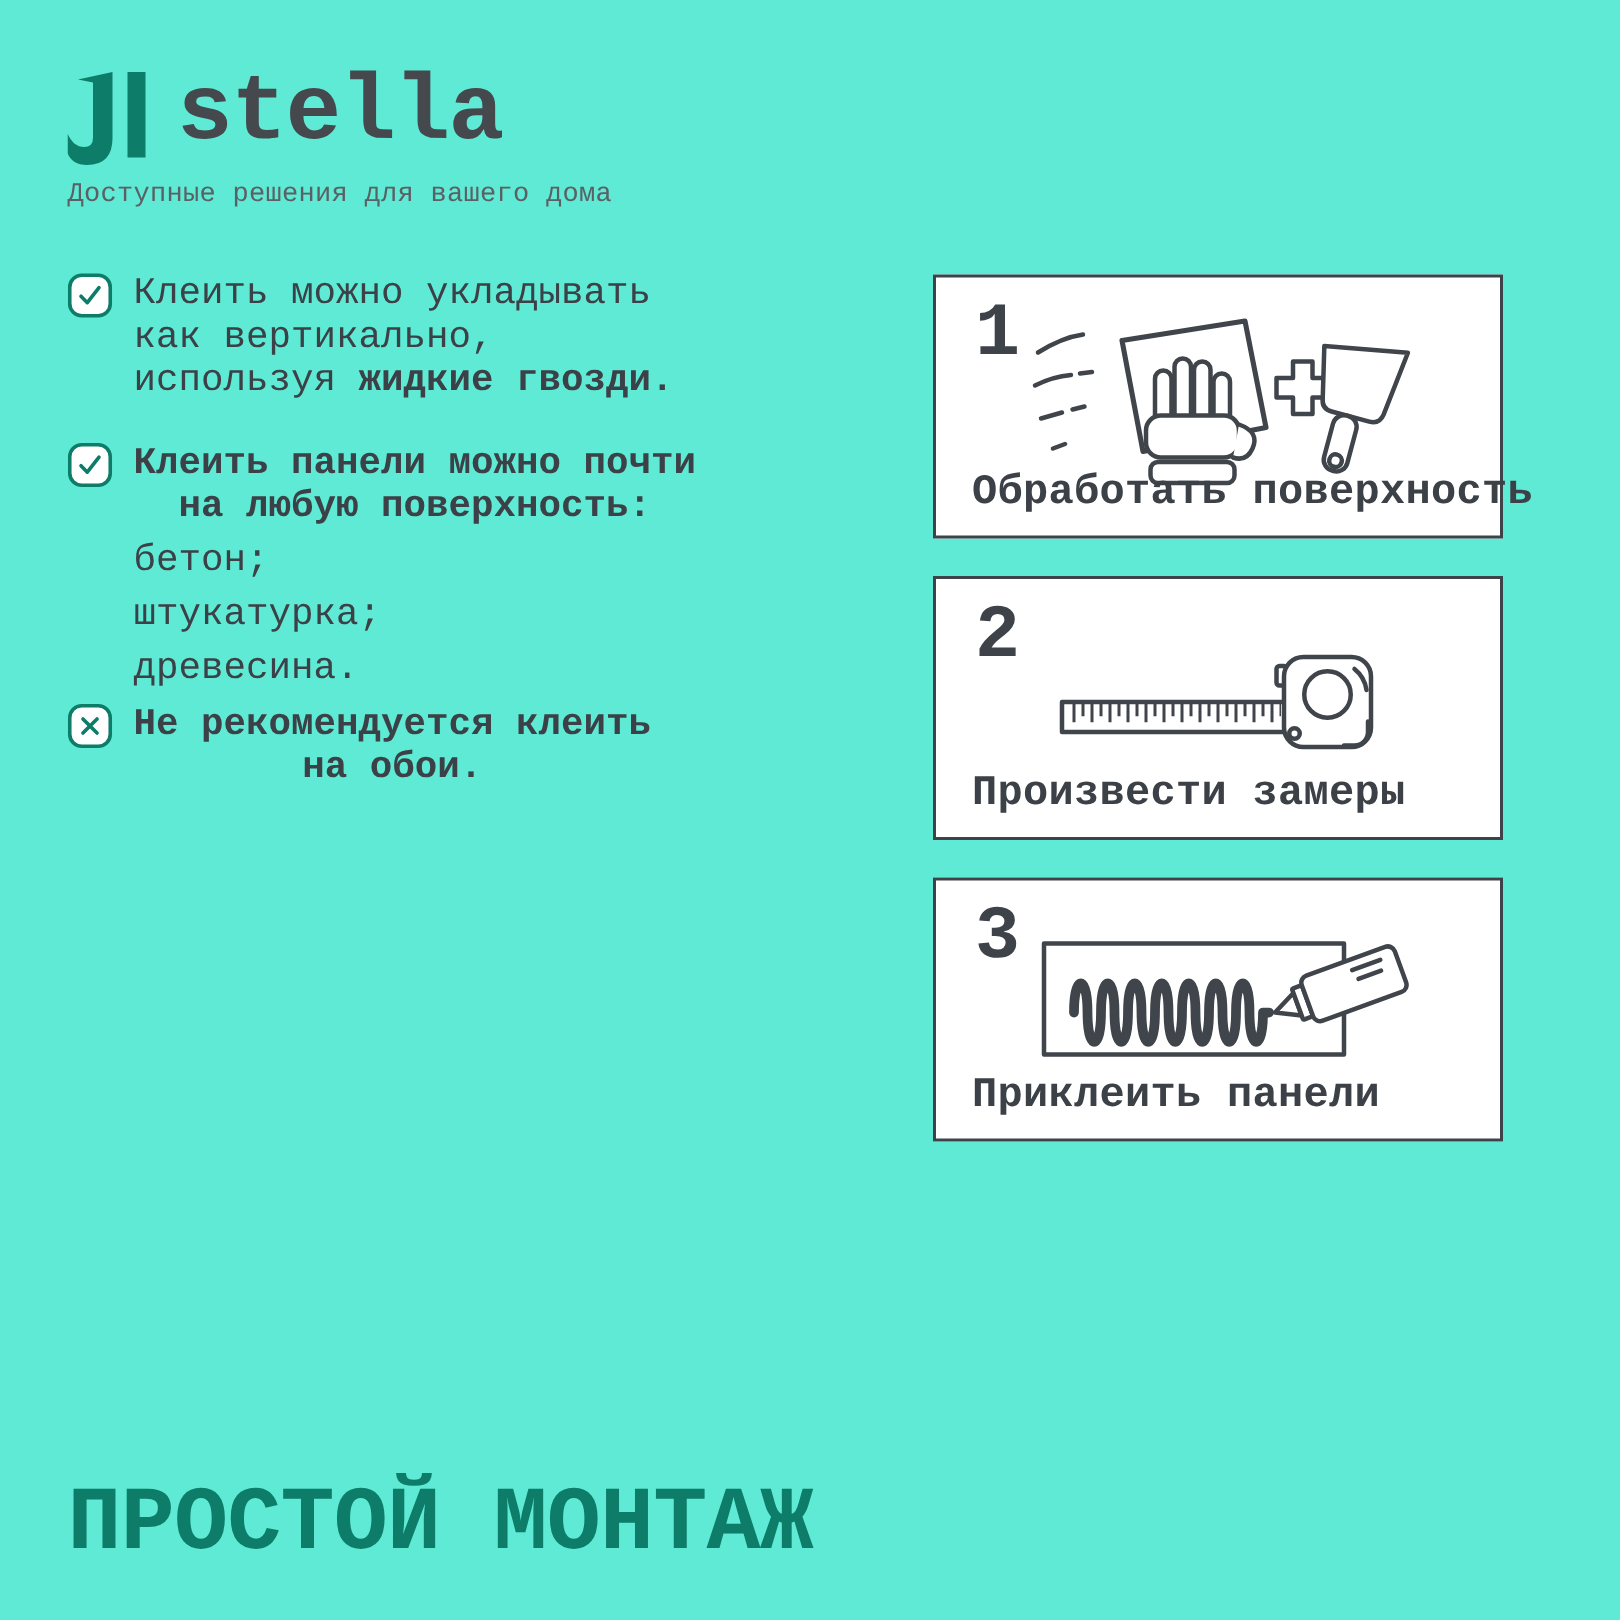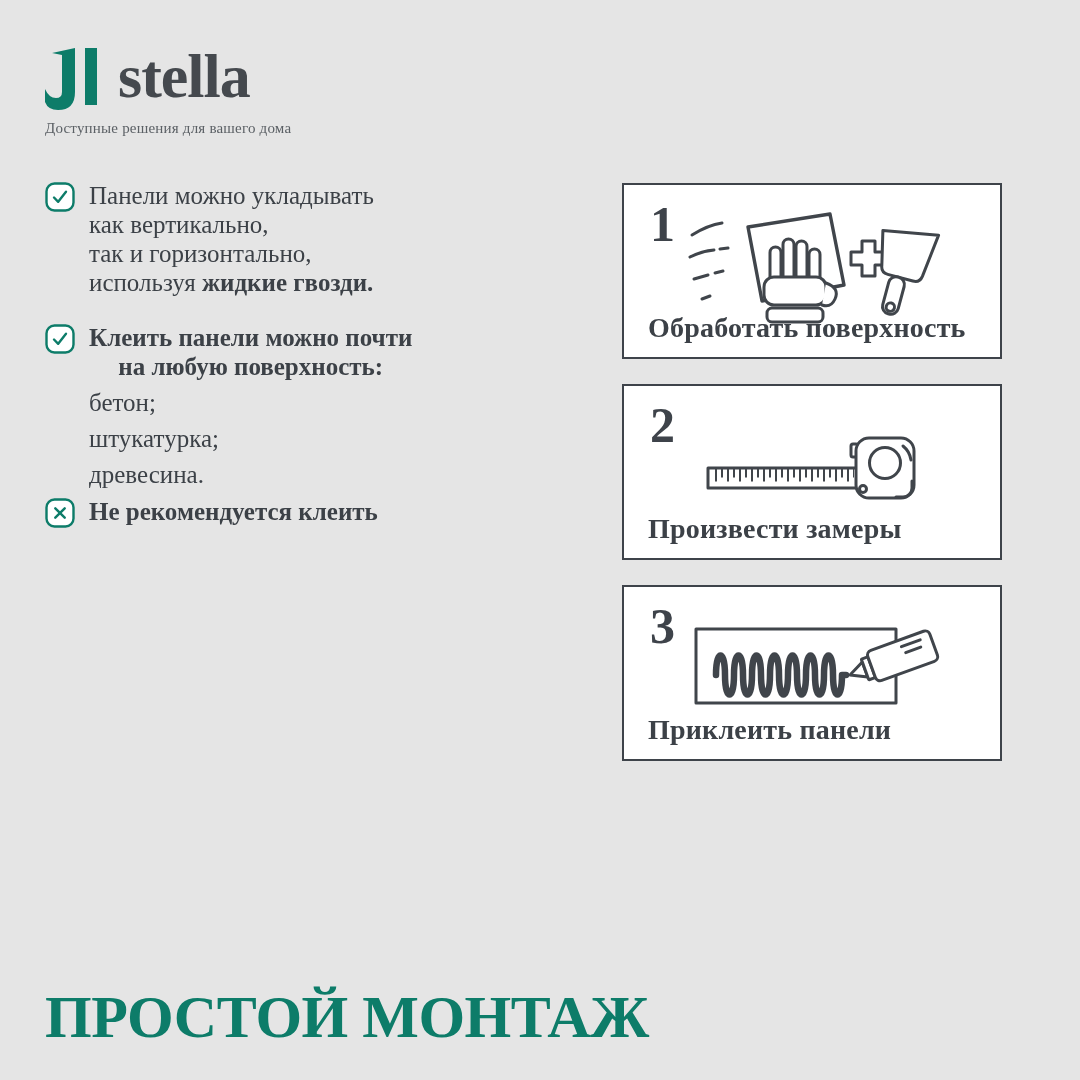--- a/index.html
+++ b/index.html
@@ -1,30 +1,30 @@
 <!DOCTYPE html>
 <html><head>
 <meta charset="utf-8">
 <style>
   * { margin:0; padding:0; box-sizing:border-box; }
   html,body { background:#ffffff; }
   .canvas {
-    position:relative; width:1080px; height:1080px; background:#e5e5e5;
-    font-family:Liberation Serif, serif; color:#3c4147; overflow:hidden;
+    position:relative; width:1080px; height:1080px; background:#5eead4;
+    font-family:Liberation Mono, monospace; color:#3c4147; overflow:hidden;
   }
 
   
   .brand { position:absolute; left:45px; top:48px; }
   .logo-row { display:flex; align-items:flex-start; }
   .logo-mark { width:58px; height:64px; }
   .logo-text {
     font-size:62px; font-weight:700; color:#45494e; line-height:56px;
     letter-spacing:-1px; margin-left:15px;
   }
-  .tagline { margin-top:8px; font-size:15px; color:#5b6065; letter-spacing:.2px; }
+  .tagline { margin-top:8px; font-size:18px; color:#5b6065; letter-spacing:.2px; }
 
   
   .checklist { position:absolute; left:45px; top:181px; width:500px; }
   .check-item { display:flex; align-items:flex-start; }
   .check-item + .check-item { margin-top:0; }
   .mb26 { margin-bottom:26px; } .mb20 { margin-bottom:8px; } .mb24 { margin-bottom:24px; }
   .ci-icon { flex:0 0 30px; width:30px; height:30px; margin-top:1px; }
   .ci-text { margin-left:14px; font-size:25px; line-height:29px; color:#3c4147; }
   .ln { display:block; }
   .ln.loose { margin-top:7px; }
@@ -72,23 +72,22 @@
   </header>
 
   <section class="checklist">
 
     <div class="check-item mb26">
       <svg class="ci-icon" viewBox="0 0 30 30">
         <rect x="1.5" y="1.5" width="27" height="27" rx="8" fill="#fff" stroke="#0d7c69" stroke-width="2.4"></rect>
         <path d="M9,15.5 L13.2,19.8 L21,9.8" fill="none" stroke="#0d7c69" stroke-width="2.4" stroke-linecap="round" stroke-linejoin="round"></path>
       </svg>
       <div class="ci-text">
-        <span class="ln">Панели можно укладывать</span>
+        <span class="ln">Клеить можно укладывать</span>
         <span class="ln">как вертикально,</span>
-        <span class="ln">так и горизонтально,</span>
         <span class="ln"><span>используя </span><span class="bold">жидкие гвозди.</span></span>
       </div>
     </div>
 
     <div class="check-item mb20">
       <svg class="ci-icon" viewBox="0 0 30 30">
         <rect x="1.5" y="1.5" width="27" height="27" rx="8" fill="#fff" stroke="#0d7c69" stroke-width="2.4"></rect>
         <path d="M9,15.5 L13.2,19.8 L21,9.8" fill="none" stroke="#0d7c69" stroke-width="2.4" stroke-linecap="round" stroke-linejoin="round"></path>
       </svg>
       <div class="ci-text">
@@ -100,20 +99,21 @@
       </div>
     </div>
 
     <div class="check-item mb24">
       <svg class="ci-icon" viewBox="0 0 30 30">
         <rect x="1.5" y="1.5" width="27" height="27" rx="8" fill="#fff" stroke="#0d7c69" stroke-width="2.4"></rect>
         <path d="M10.3,10.3 L19.7,19.7 M19.7,10.3 L10.3,19.7" fill="none" stroke="#0d7c69" stroke-width="2.4" stroke-linecap="round"></path>
       </svg>
       <div class="ci-text">
         <span class="ln bold">Не рекомендуется клеить</span>
+        <span class="ln bold">на обои.</span>
       </div>
     </div>
 
   </section>
 
   <aside class="steps">
 
     <div class="step-box">
       <div class="step-number">1</div>
       <svg class="step-icon icon-wipe" viewBox="0 0 270 118">

